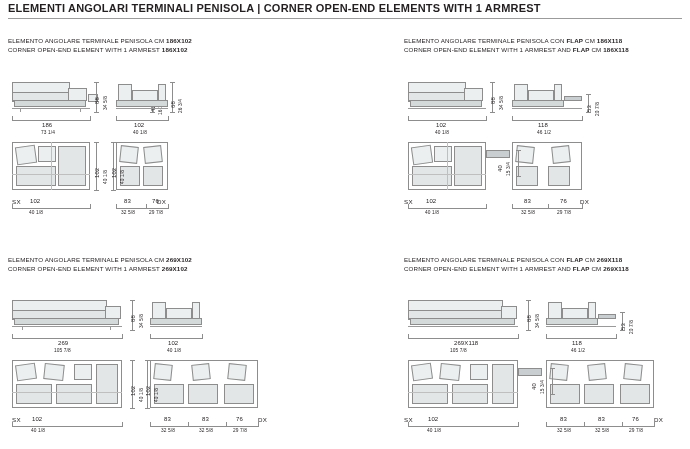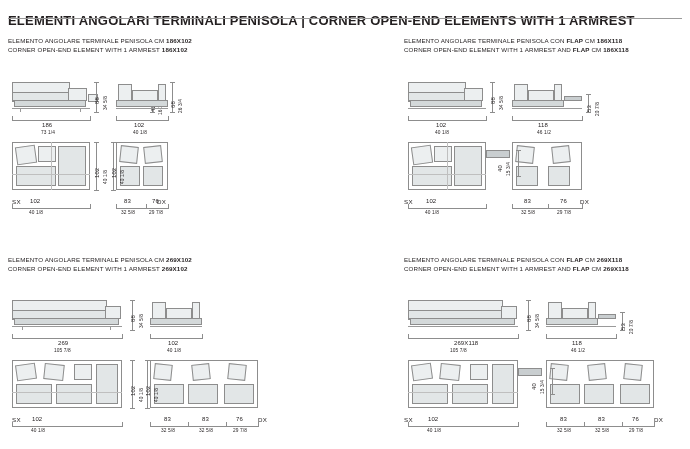--- a/index.html
+++ b/index.html
@@ -1,19 +1,19 @@
 <!DOCTYPE html>
 <html><head>
 <meta charset="utf-8">
 <style>
   html,body{margin:0;padding:0;background:#ffffff;}
   body{width:690px;height:449px;font-family:"Liberation Sans",sans-serif;color:#231f20;overflow:hidden;}
   .page{position:relative;width:690px;height:449px;}
 
-  .hdr{position:absolute;left:8px;top:13px;font-size:13px;font-weight:bold;letter-spacing:.2px;}
+  .hdr{position:absolute;left:8px;top:2px;font-size:11px;font-weight:bold;letter-spacing:.2px;}
   .rule{position:absolute;left:8px;top:18px;width:674px;height:1px;background:#9b9b9b;}
 
   .ttl{position:absolute;font-size:6.2px;letter-spacing:.15px;line-height:9px;white-space:nowrap;}
   .ttl b{font-weight:bold;}
 
   .lbl{position:absolute;font-size:6px;letter-spacing:.1px;white-space:nowrap;}
   .vlbl{position:absolute;font-size:6px;letter-spacing:.1px;white-space:nowrap;transform-origin:0 0;transform:rotate(-90deg);}
 
   
   .ln{position:absolute;background:#9a9a9a;}

